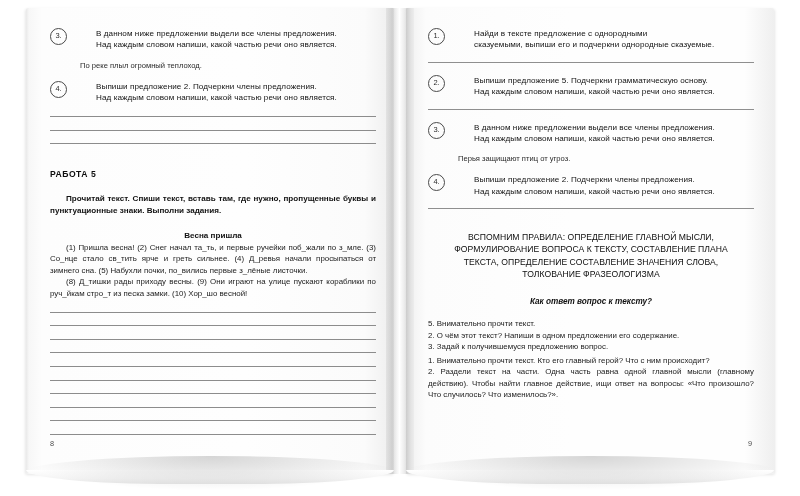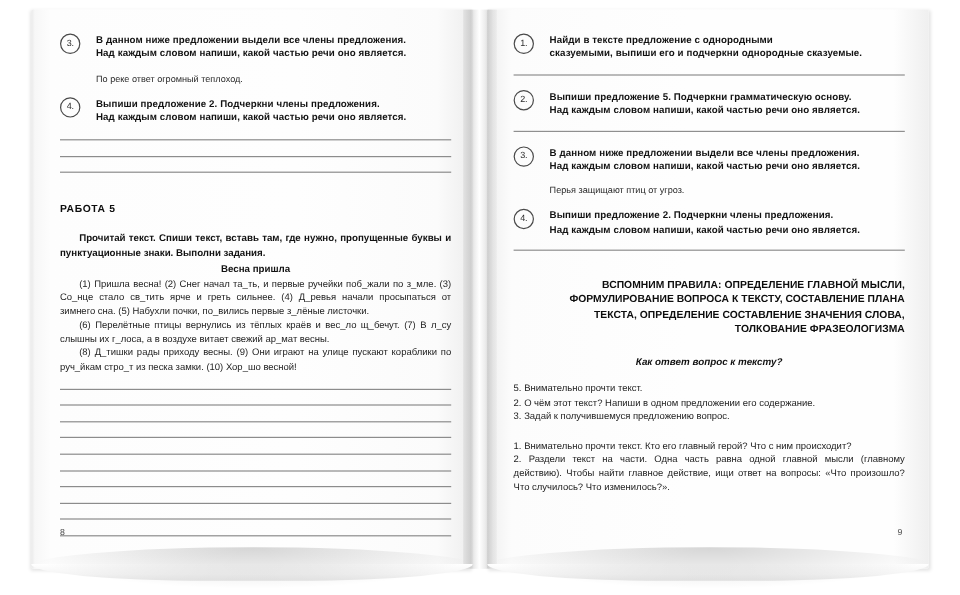--- a/index.html
+++ b/index.html
@@ -117,23 +117,24 @@
     font-size: 7.5px;
     line-height: 14px;
     text-align: center;
     color: #2b2b2b;
     font-weight: 400;
     letter-spacing: -0.2px;
   }
   .task .txt {
     font-size: 8.1px;
     line-height: 11.4px;
-    font-weight: bold;
+    font-weight: normal;
     color: #121212;
     letter-spacing: 0.01em;
+    margin-left: 16px;
   }
 
   .sample {
     font-size: 7.6px;
     line-height: 11px;
     font-weight: normal;
     color: #2a2a2a;
     margin-left: 30px;
   }
 
@@ -172,24 +173,24 @@
     line-height: 11.5px;
     color: #222222;
     text-align: justify;
     text-indent: 16px;
     hyphens: manual;
   }
   .story-body p { margin: 0; }
 
   
   .rules-head {
-    text-align: right;
+    text-align: center;
     font-size: 8.6px;
     line-height: 12.2px;
-    font-weight: bold;
+    font-weight: normal;
     color: #0d0d0d;
     letter-spacing: 0.005em;
   }
   .sub-q {
     text-align: center;
     font-size: 8.2px;
     font-weight: bold;
     font-style: italic;
     color: #111111;
   }
@@ -221,45 +222,44 @@
       <div class="content">
 
         <div class="task" style="margin-top:6px;">
           <span class="num">3.</span>
           <div class="txt">
             <div>В данном ниже предложении выдели все члены предложения.</div>
             <div>Над каждым словом напиши, какой частью речи оно является.</div>
           </div>
         </div>
 
-        <div class="sample" style="margin-top:9px;">По реке ответ огромный теплоход.</div>
+        <div class="sample" style="margin-top:9px;">По реке плыл огромный теплоход.</div>
 
         <div class="task" style="margin-top:10px;">
           <span class="num">4.</span>
           <div class="txt">
             <div>Выпиши предложение 2. Подчеркни члены предложения.</div>
             <div>Над каждым словом напиши, какой частью речи оно является.</div>
           </div>
         </div>
 
         <div class="lines" style="margin-top:6px;">
           <div class="rule"></div>
           <div class="rule"></div>
           <div class="rule"></div>
         </div>
 
         <div class="work-title" style="margin-top:25px;">РАБОТА 5</div>
 
         <div class="work-intro" style="margin-top:14px;">Прочитай текст. Спиши текст, вставь там, где нужно, пропущенные буквы и пунктуационные знаки. Выполни задания.</div>
 
-        <div class="story-title" style="margin-top:3px;">Весна пришла</div>
+        <div class="story-title" style="margin-top:14px;">Весна пришла</div>
 
         <div class="story-body" style="margin-top:2px;">
           <p>(1) Пришла весна! (2) Снег начал та_ть, и первые ручейки поб_жали по з_мле. (3) Со_нце стало св_тить ярче и греть сильнее. (4) Д_ревья начали просыпаться от зимнего сна. (5) Набухли почки, по_вились первые з_лёные листочки.</p>
-          <p>(6) Перелётные птицы вернулись из тёплых краёв и вес_ло щ_бечут. (7) В л_су слышны их г_лоса, а в воздухе витает свежий ар_мат весны.</p>
           <p>(8) Д_тишки рады приходу весны. (9) Они играют на улице пускают кораблики по руч_йкам стро_т из песка замки. (10) Хор_шо весной!</p>
         </div>
 
         <div class="lines" style="margin-top:3px;">
           <div class="rule"></div>
           <div class="rule"></div>
           <div class="rule"></div>
           <div class="rule"></div>
           <div class="rule"></div>
           <div class="rule"></div>
@@ -326,21 +326,21 @@
 
         <div class="sub-q" style="margin-top:17px;">Как ответ вопрос к тексту?</div>
 
         <div class="ol-list" style="margin-top:12px;">
           <p>5. Внимательно прочти текст.</p>
           <p>2. О чём этот текст? Напиши в одном предложении его содержание.</p>
           <p>3. Задай к получившемуся предложению вопрос.</p>
         </div>
 
 
-        <div class="ol-list" style="margin-top:13px;">
+        <div class="ol-list" style="margin-top:2px;">
           <p class="wrap">1. Внимательно прочти текст. Кто его главный герой? Что с ним происходит?</p>
           <p class="wrap">2. Раздели текст на части. Одна часть равна одной главной мысли (главному действию). Чтобы найти главное действие, ищи ответ на вопросы: «Что произошло? Что случилось? Что изменилось?».</p>
         </div>
 
       </div>
 
       <div class="folio r">9</div>
     </div>
 
     <div class="spine"></div>

